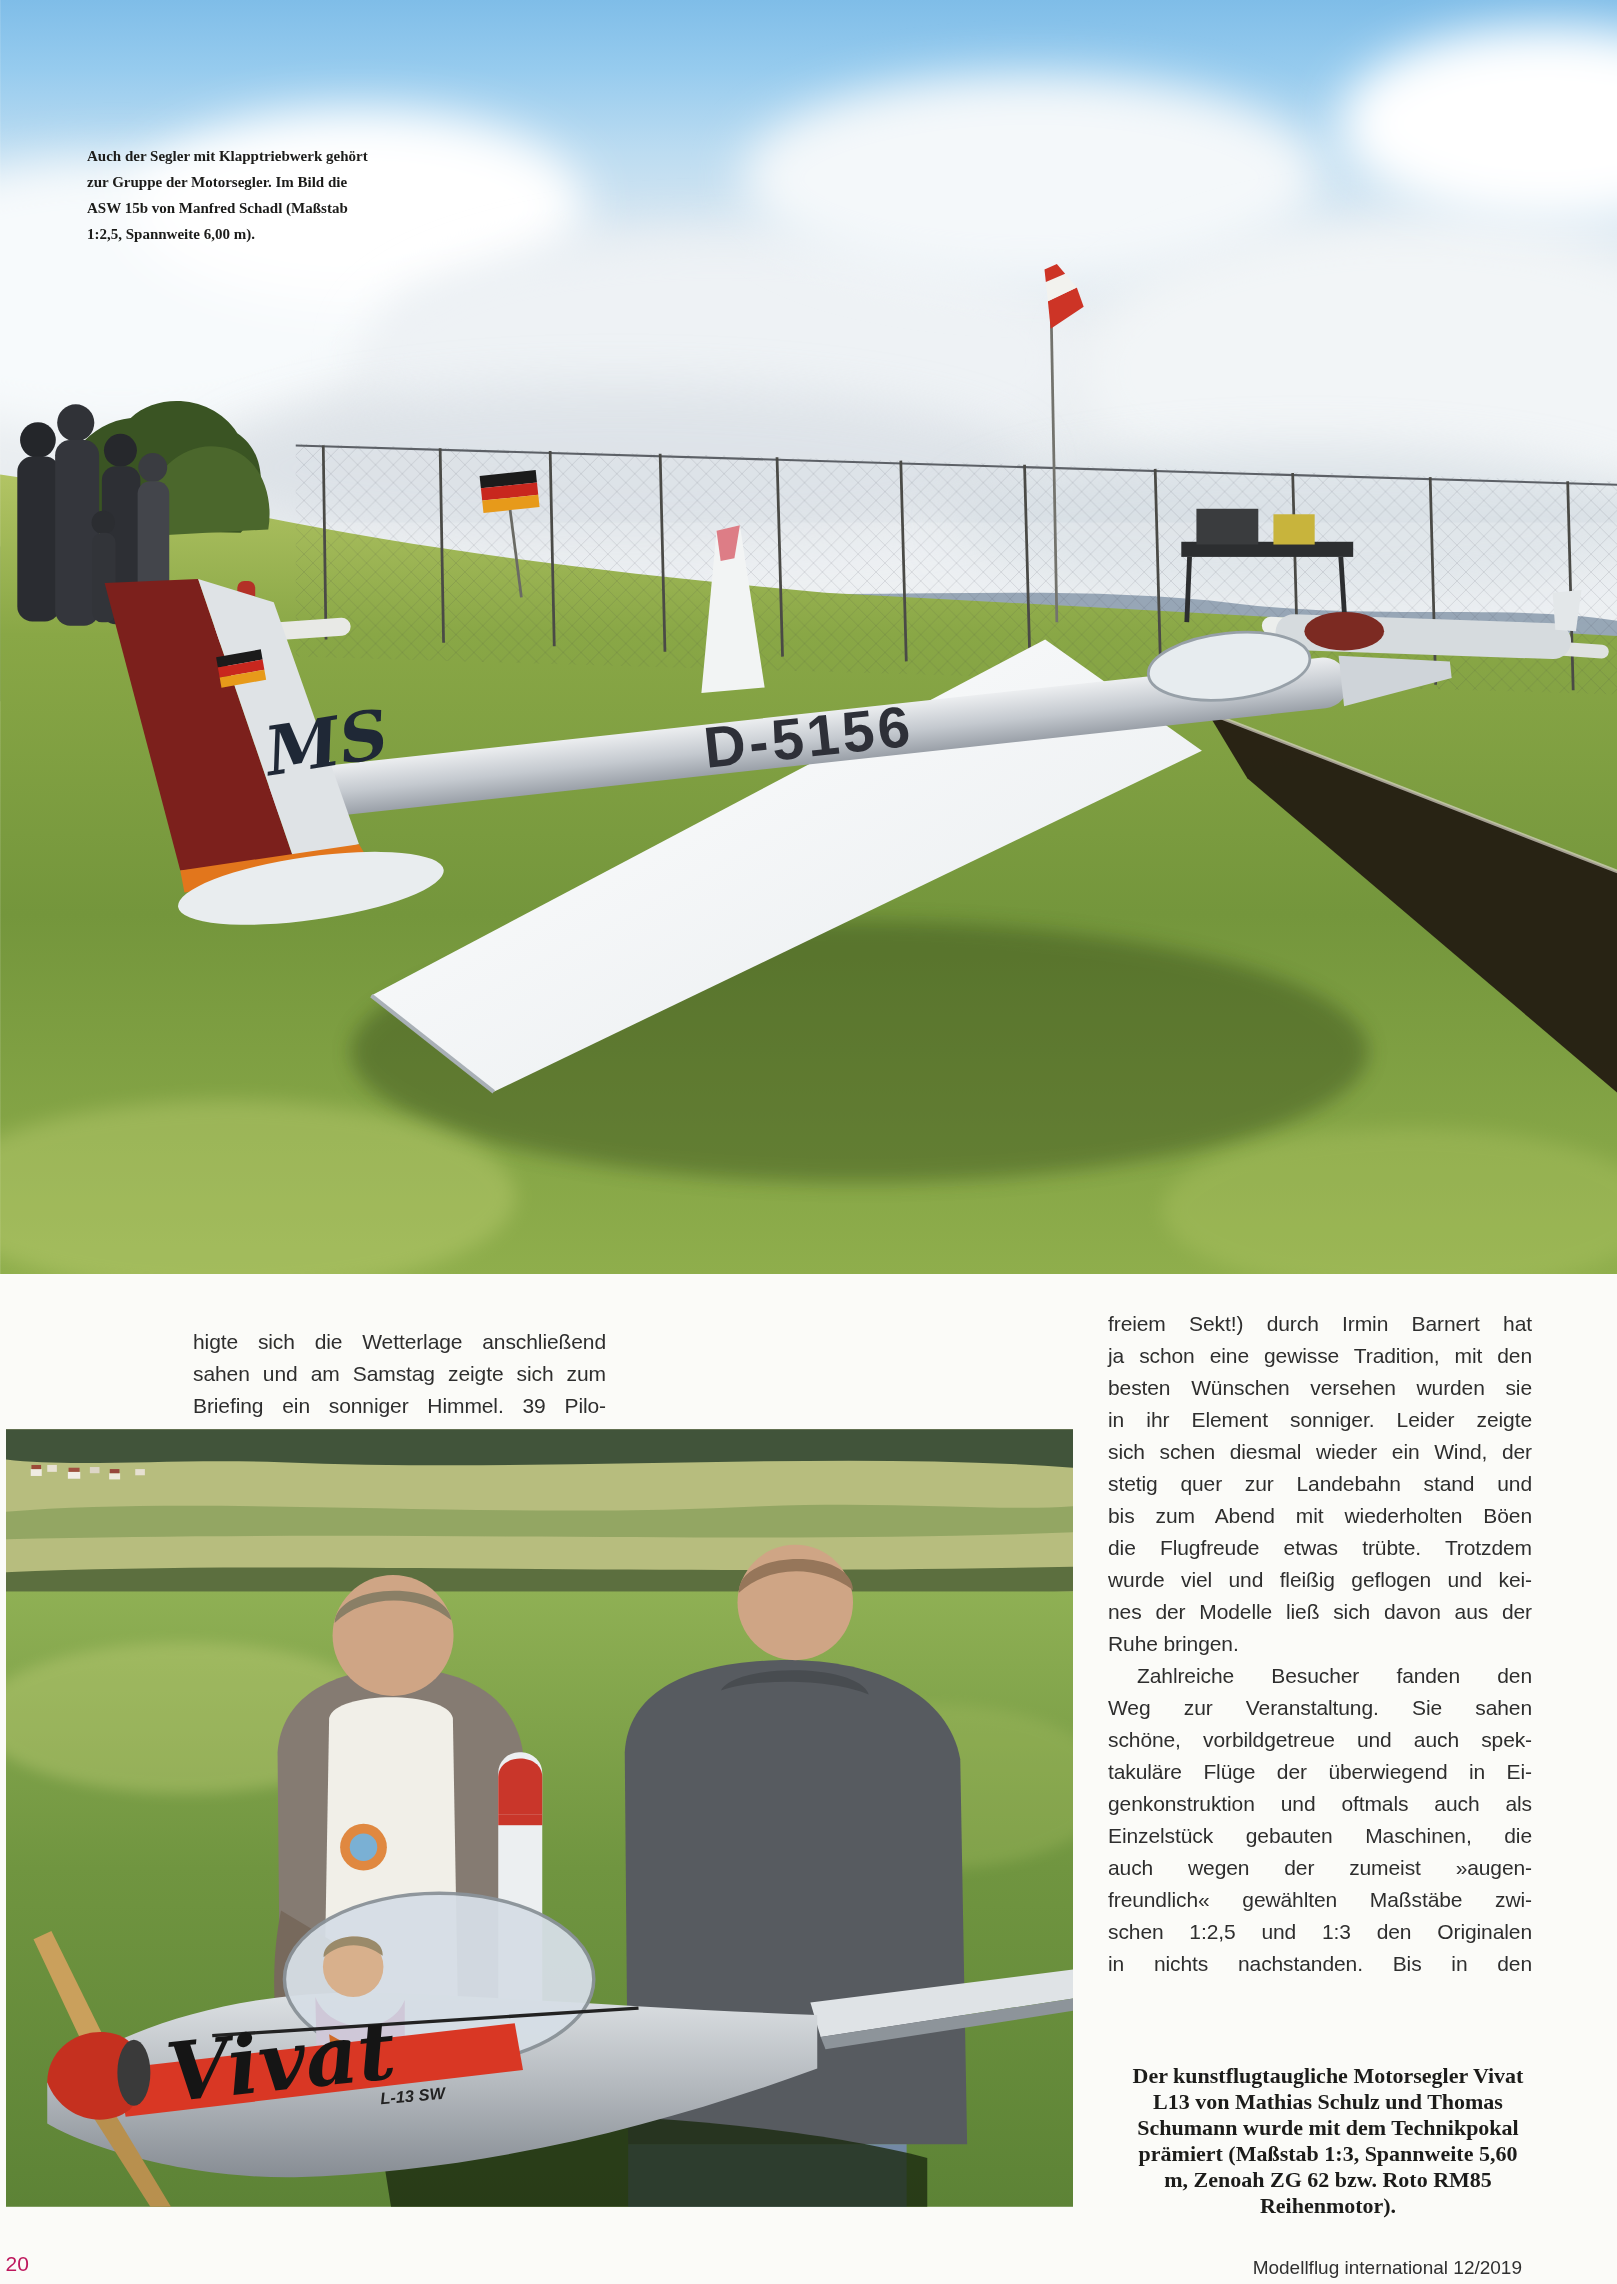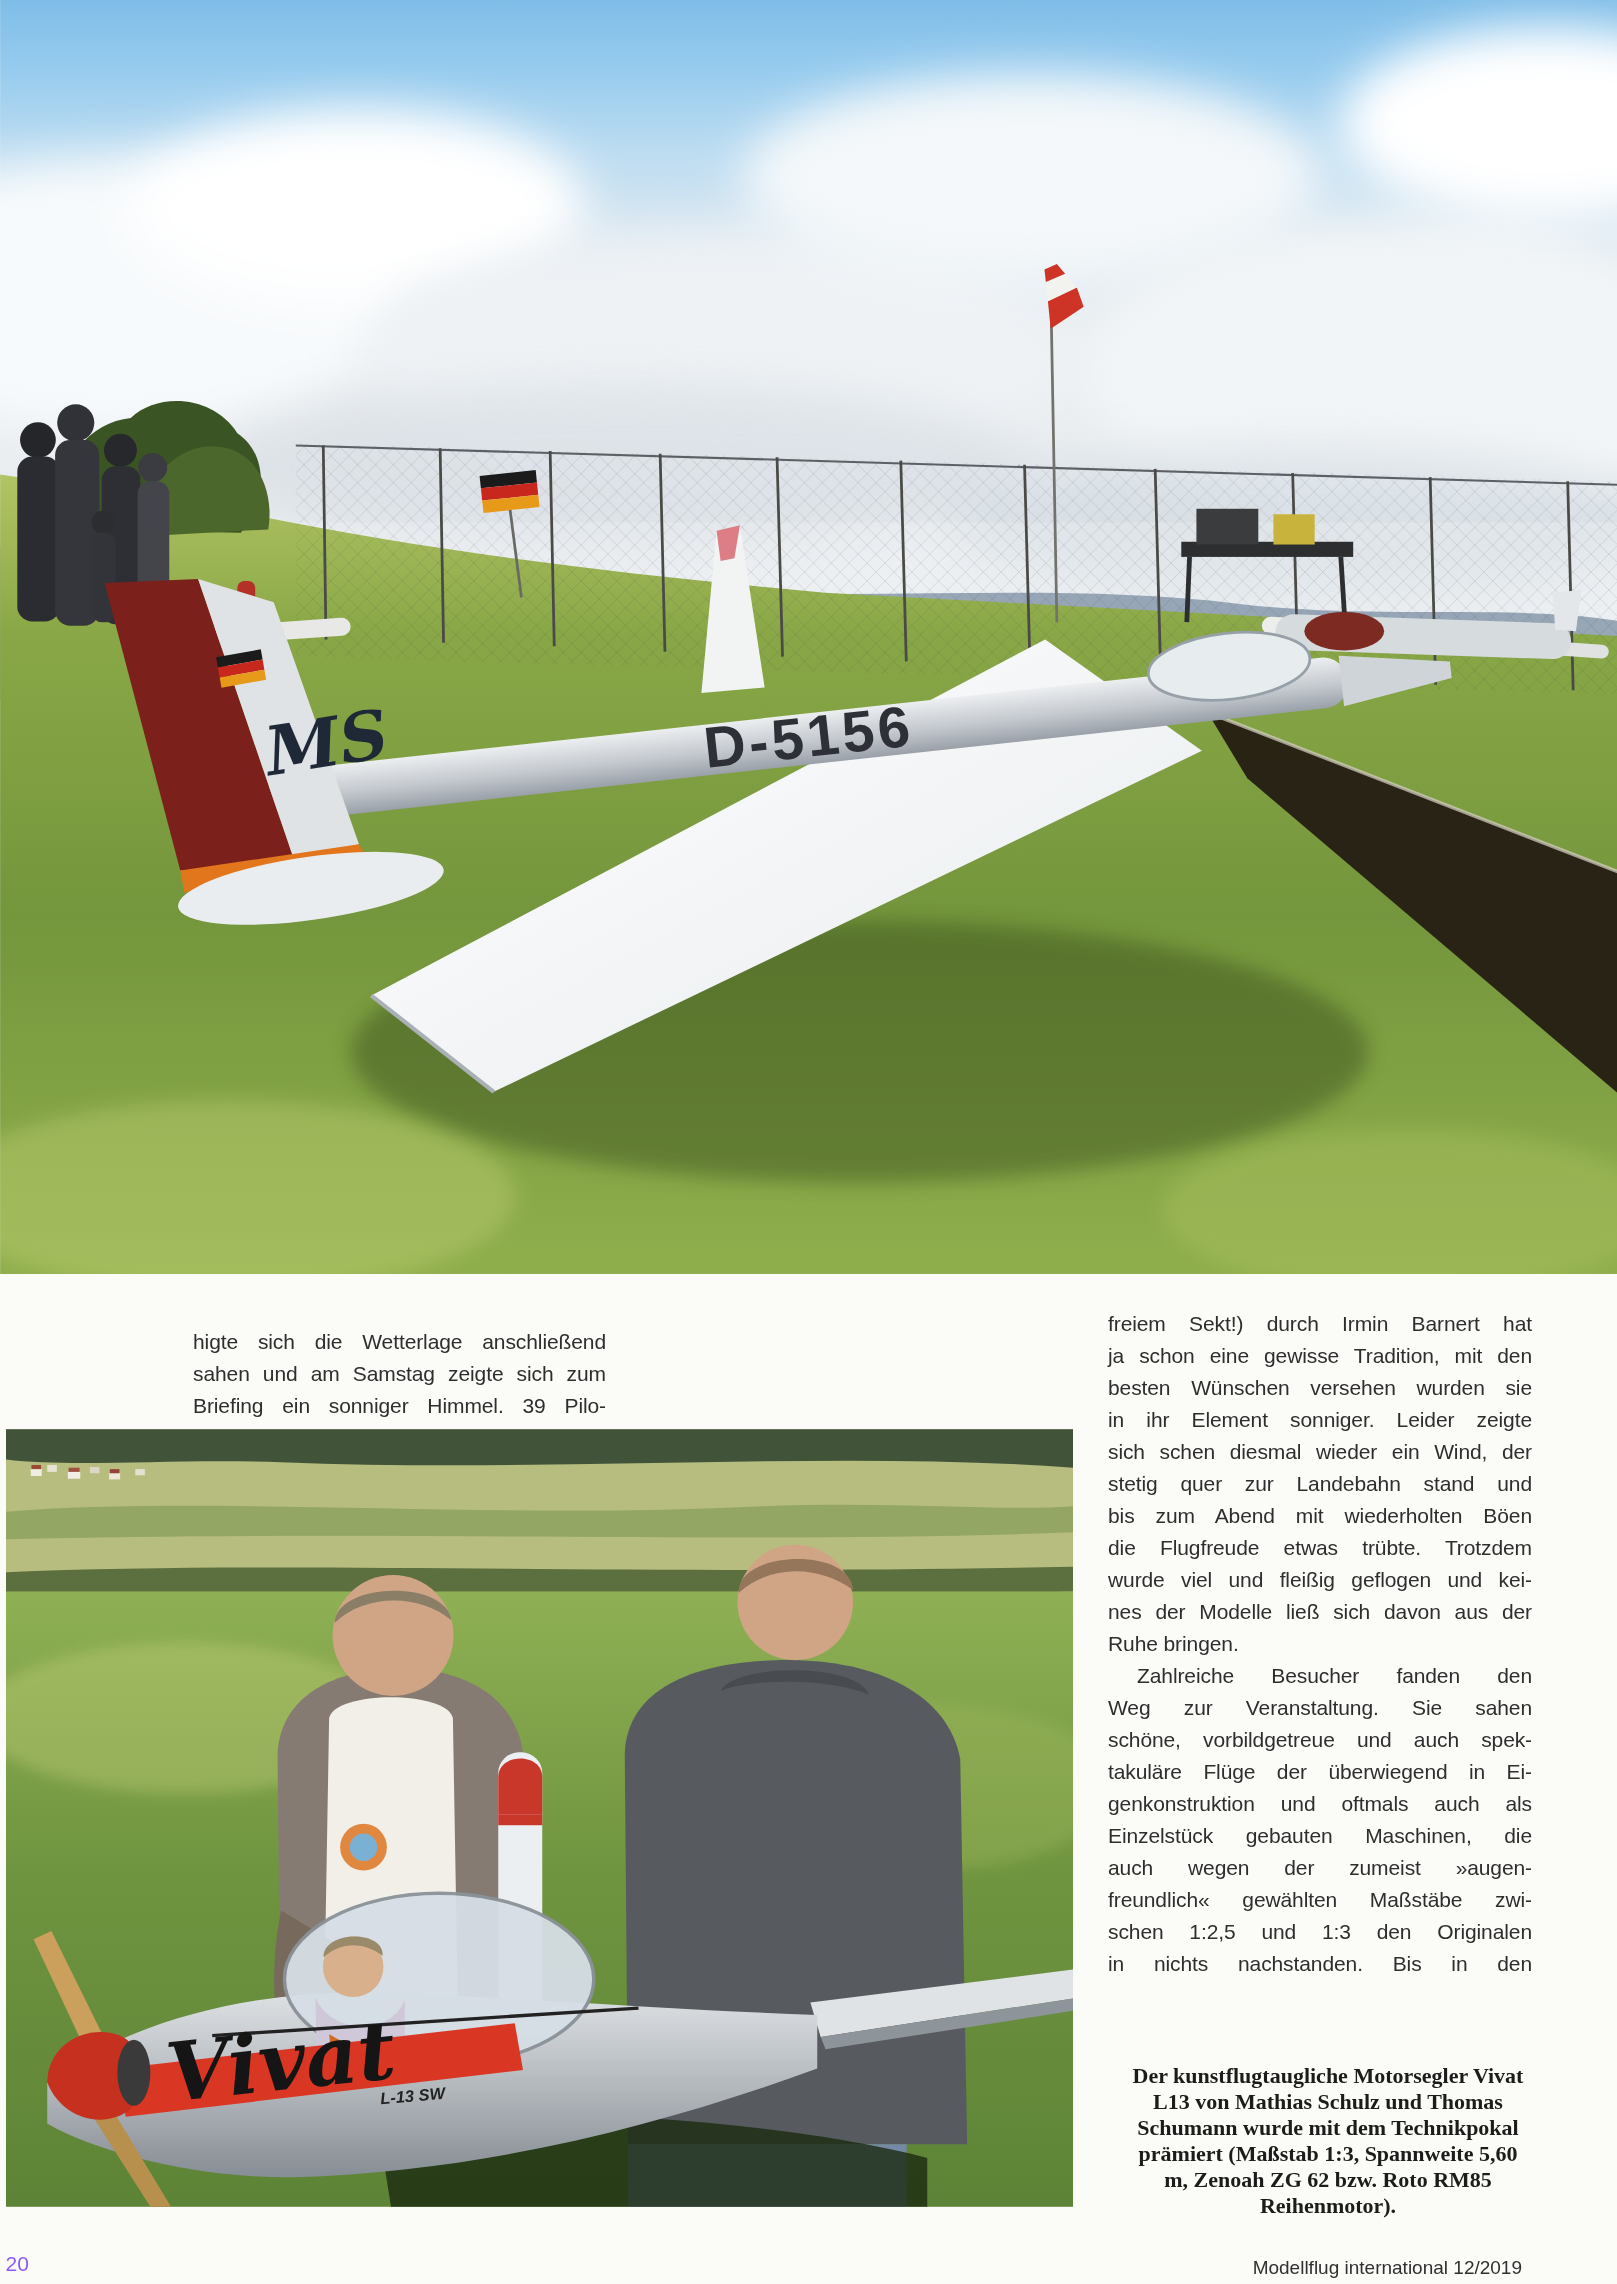--- a/index.html
+++ b/index.html
@@ -22,21 +22,21 @@
   
   .bodycol{position:absolute;top:1308px;font-size:21px;line-height:32px;
       color:var(--body_text,#2e2e2e);letter-spacing:-0.1px;}
   #col1{left:193px;width:413px;margin-top:18px;}
   #col2{left:652px;width:421px;}
   #col3{left:1108px;width:424px;}
   .bodycol .line{text-align:justify;text-align-last:justify;}
   .bodycol .line.par-end{text-align-last:left;}
   .bodycol .line.indent{text-indent:29px;}
   
-  #footer-page-number{position:absolute;left:5.5px;top:2252px;font-size:21px;color:#8b5cf6;}
+  #footer-page-number{position:absolute;left:5.5px;top:2252px;font-size:21px;color:#be185d;}
   #footer-issue{position:absolute;left:1108px;top:2257px;width:414px;text-align:right;
       font-size:19px;color:#303030;}
 </style>
 </head>
 <body>
 
 <div id="page">
 
   <div class="photo" id="photo-top">
     <svg width="1618" height="1274" viewBox="0 0 2353 1853">
@@ -204,20 +204,26 @@
           <rect x="318" y="950" width="66" height="15" style="fill:var(--flag_black,#1b1b1b)"></rect>
           <rect x="318" y="965" width="66" height="15" style="fill:var(--flag_red,#c8271e)"></rect>
           <rect x="318" y="980" width="66" height="15" style="fill:var(--flag_gold,#e79a1a)"></rect>
         </g>
         <text x="392" y="1128" transform="rotate(-9 392 1128)" font-family="DejaVu Serif, serif" font-style="italic" font-weight="bold" font-size="98" fill="#1f2836">MS</text>
         <polygon points="262,1266 522,1228 540,1258 268,1298" style="fill:var(--stripe_orange,#e2761c)"></polygon>
         <ellipse cx="452" cy="1292" rx="195" ry="46" transform="rotate(-8 452 1292)" fill="#e9edef"></ellipse>
       </g>
     </svg>
 
+    <div class="caption-overlay">
+        <div class="line">Auch der Segler mit Klapptriebwerk gehört</div>
+        <div class="line">zur Gruppe der Motorsegler. Im Bild die</div>
+        <div class="line">ASW 15b von Manfred Schadl (Maßstab</div>
+        <div class="line">1:2,5, Spannweite 6,00 m).</div>
+      </div>
   </div>
 
   <div class="bodycol" id="col1">
       <div class="line">higte sich die Wetterlage anschließend</div>
       <div class="line">sahen und am Samstag zeigte sich zum</div>
       <div class="line">Briefing ein sonniger Himmel. 39 Pilo-</div>
     </div>
   <div class="bodycol" id="col3">
       <div class="line">freiem Sekt!) durch Irmin Barnert hat</div>
       <div class="line">ja schon eine gewisse Tradition, mit den</div>

